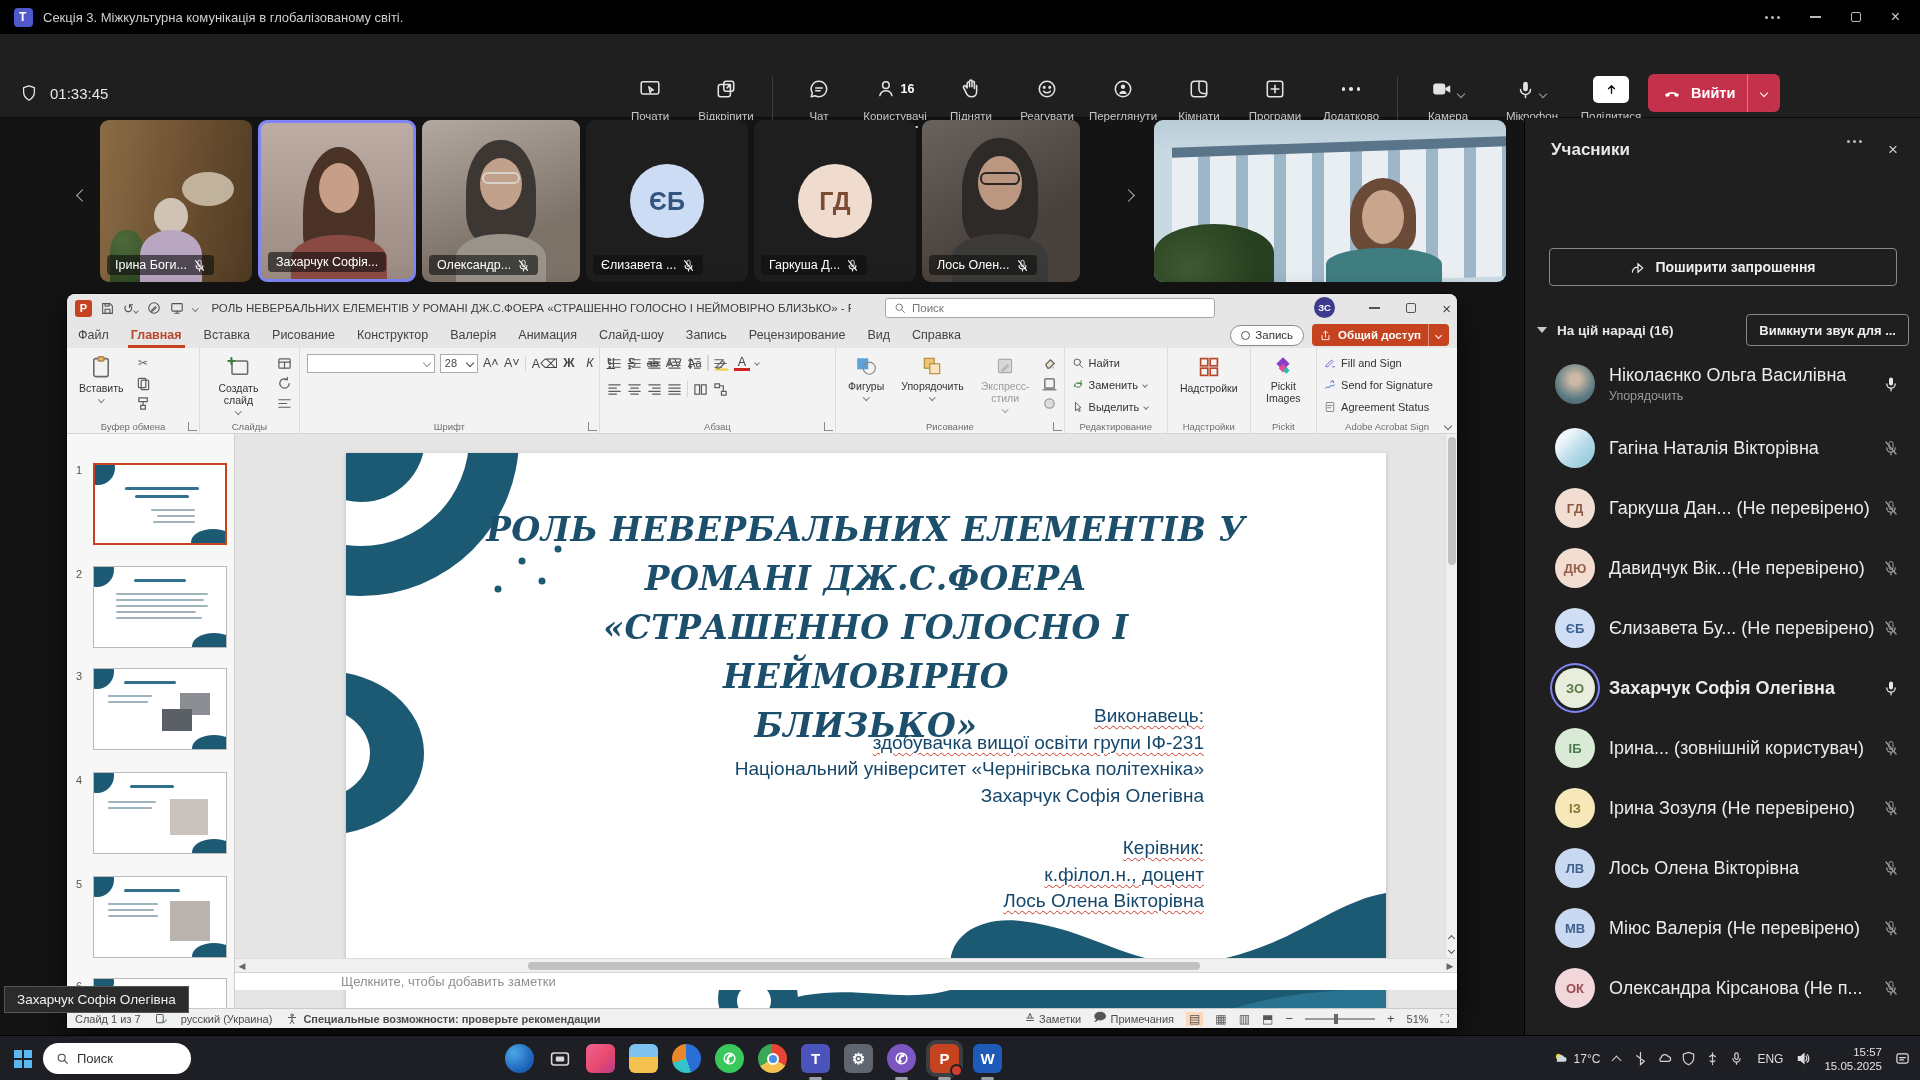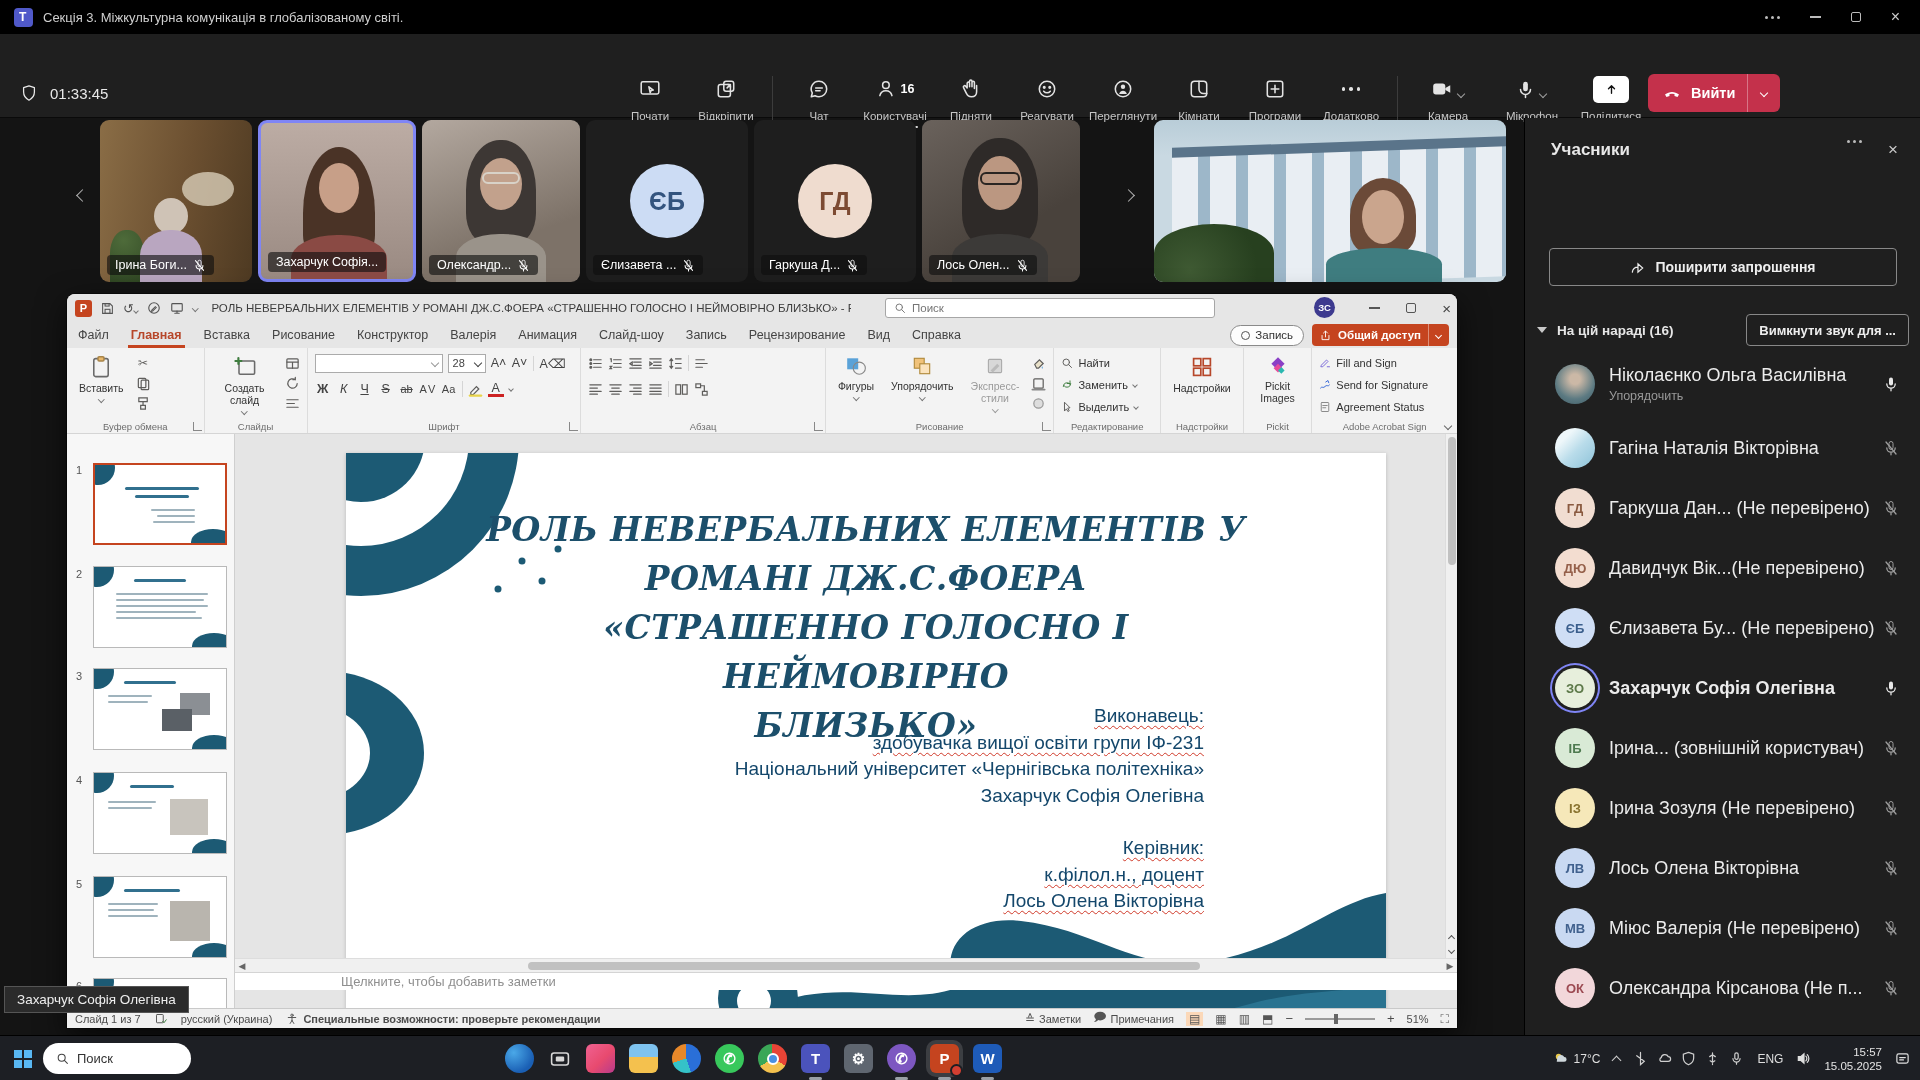--- a/index.html
+++ b/index.html
@@ -749,21 +749,21 @@
         <svg class="sico ri" viewBox="0 0 16 16">
             <path d="M13 8a5 5 0 1 1-2-4M11 1.5V4H8.5"></path>
           </svg>
         <svg class="sico ri" viewBox="0 0 16 16">
             <path d="M2 4h12M2 8h8M2 12h12"></path>
           </svg>
       </div>
       <div class="rgl">Слайды</div>
     </div>
 
-    <div class="rgroup" style="width:300px;flex-direction:column;gap:6px">
+    <div class="rgroup" style="width:300px;flex-direction:row;gap:14px">
       <div class="rrow">
         <span class="fbox" style="width:128px;color:#999">
             <span style="margin-left:auto" class="cv"></span>
           </span>
         <span class="fbox" style="width:38px">
             <span>28</span>
             <span style="margin-left:auto" class="cv"></span>
           </span>
         <span class="fletter">A˄</span>
         <span class="fletter">A˅</span>

